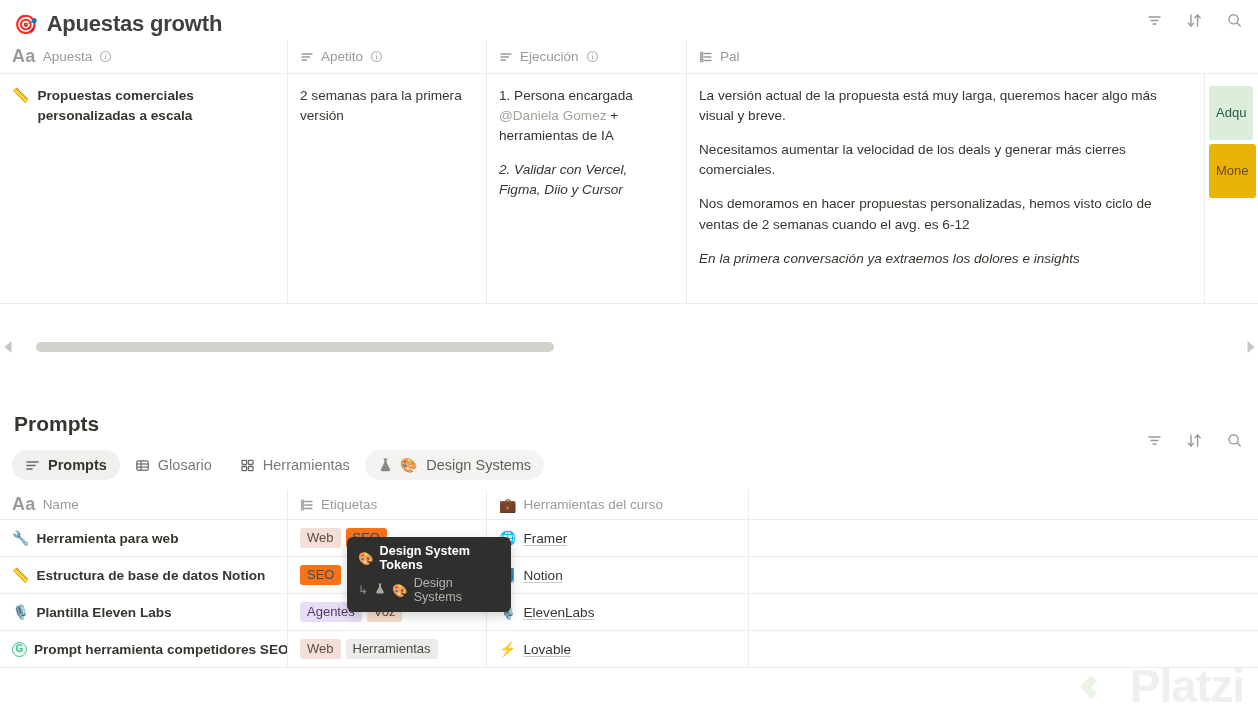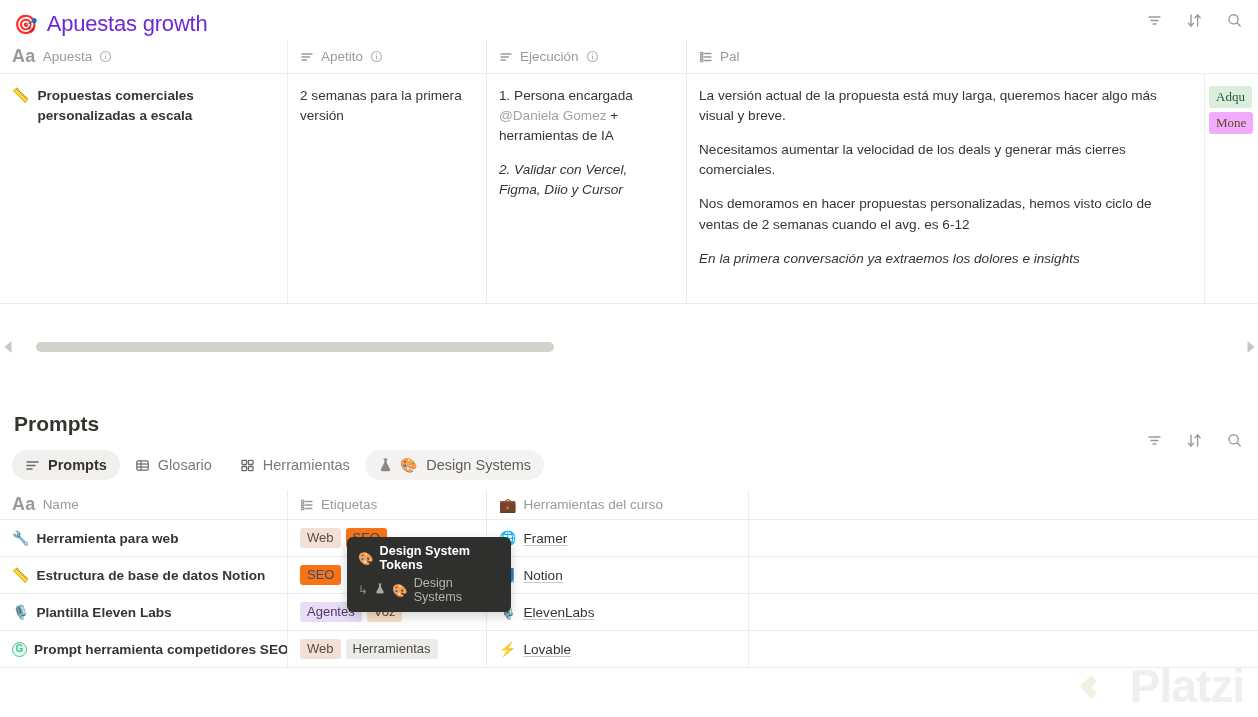--- a/index.html
+++ b/index.html
@@ -22,21 +22,21 @@
   .wm-logo { width: 46px; height: 46px; position: relative; }
   .wm-logo svg { display: block; }
   .wm-text { font-size: 46px; font-weight: 700; color: #eef0ee; letter-spacing: -1px; }
 
   
   .db-title-row {
     display: flex; align-items: center; gap: 9px;
     padding: 8px 0 0 14px; height: 40px;
   }
   .db-emoji { font-size: 19px; line-height: 1; }
-  .db-title { font-size: 22px; font-weight: 400; color: #6d28d9; letter-spacing: -0.2px; }
+  .db-title { font-size: 22px; font-weight: 700; color: #404040; letter-spacing: -0.2px; }
 
   .top-icons {
     position: absolute; top: 10px; right: 14px;
     display: flex; align-items: center; gap: 20px;
   }
   .icon-btn {
     width: 20px; height: 20px; display: flex; align-items: center; justify-content: center;
     color: #9b9a97; cursor: pointer;
   }
   .icon-btn svg { display: block; }
@@ -68,25 +68,25 @@
     flex: 0 0 auto; overflow: hidden;
   }
   .t1-cell:last-child { border-right: none; }
   .cell-title { display: flex; gap: 8px; align-items: flex-start; font-weight: 700; }
   .cell-title .em { font-size: 14px; line-height: 1.4; }
   .mention { color: #a5a29c; margin-top: 20px; }
   .p { margin: 0 0 14px 0; }
   .p:last-child { margin-bottom: 0; font-style: italic; }
 
   .chip {
-    display: inline-block; padding: 2px 7px; border-radius: 3px;
-    font-size: 13px; line-height: 18px; margin-bottom: 4px; white-space: nowrap; font-family: Liberation Serif, serif;
+    display: inline-block; padding: 18px 7px; border-radius: 3px;
+    font-size: 13px; line-height: 18px; margin-bottom: 4px; white-space: nowrap;
   }
   .chip-green { background: #dbeddb; color: #2b593f; }
-  .chip-yellow { background: #f0abfc; color: #69492a; }
+  .chip-yellow { background: #eab308; color: #69492a; }
 
   
   .hscroll-wrap {
     position: relative; height: 26px; margin-top: 30px;
     display: flex; align-items: center;
   }
   .hs-arrow { width: 16px; display: flex; justify-content: center; color: #c7c6c3; cursor: pointer; }
   .hs-arrow svg { display: block; }
   .hs-track { flex: 1; height: 10px; position: relative; margin: 0 4px; }
   .hs-thumb {

